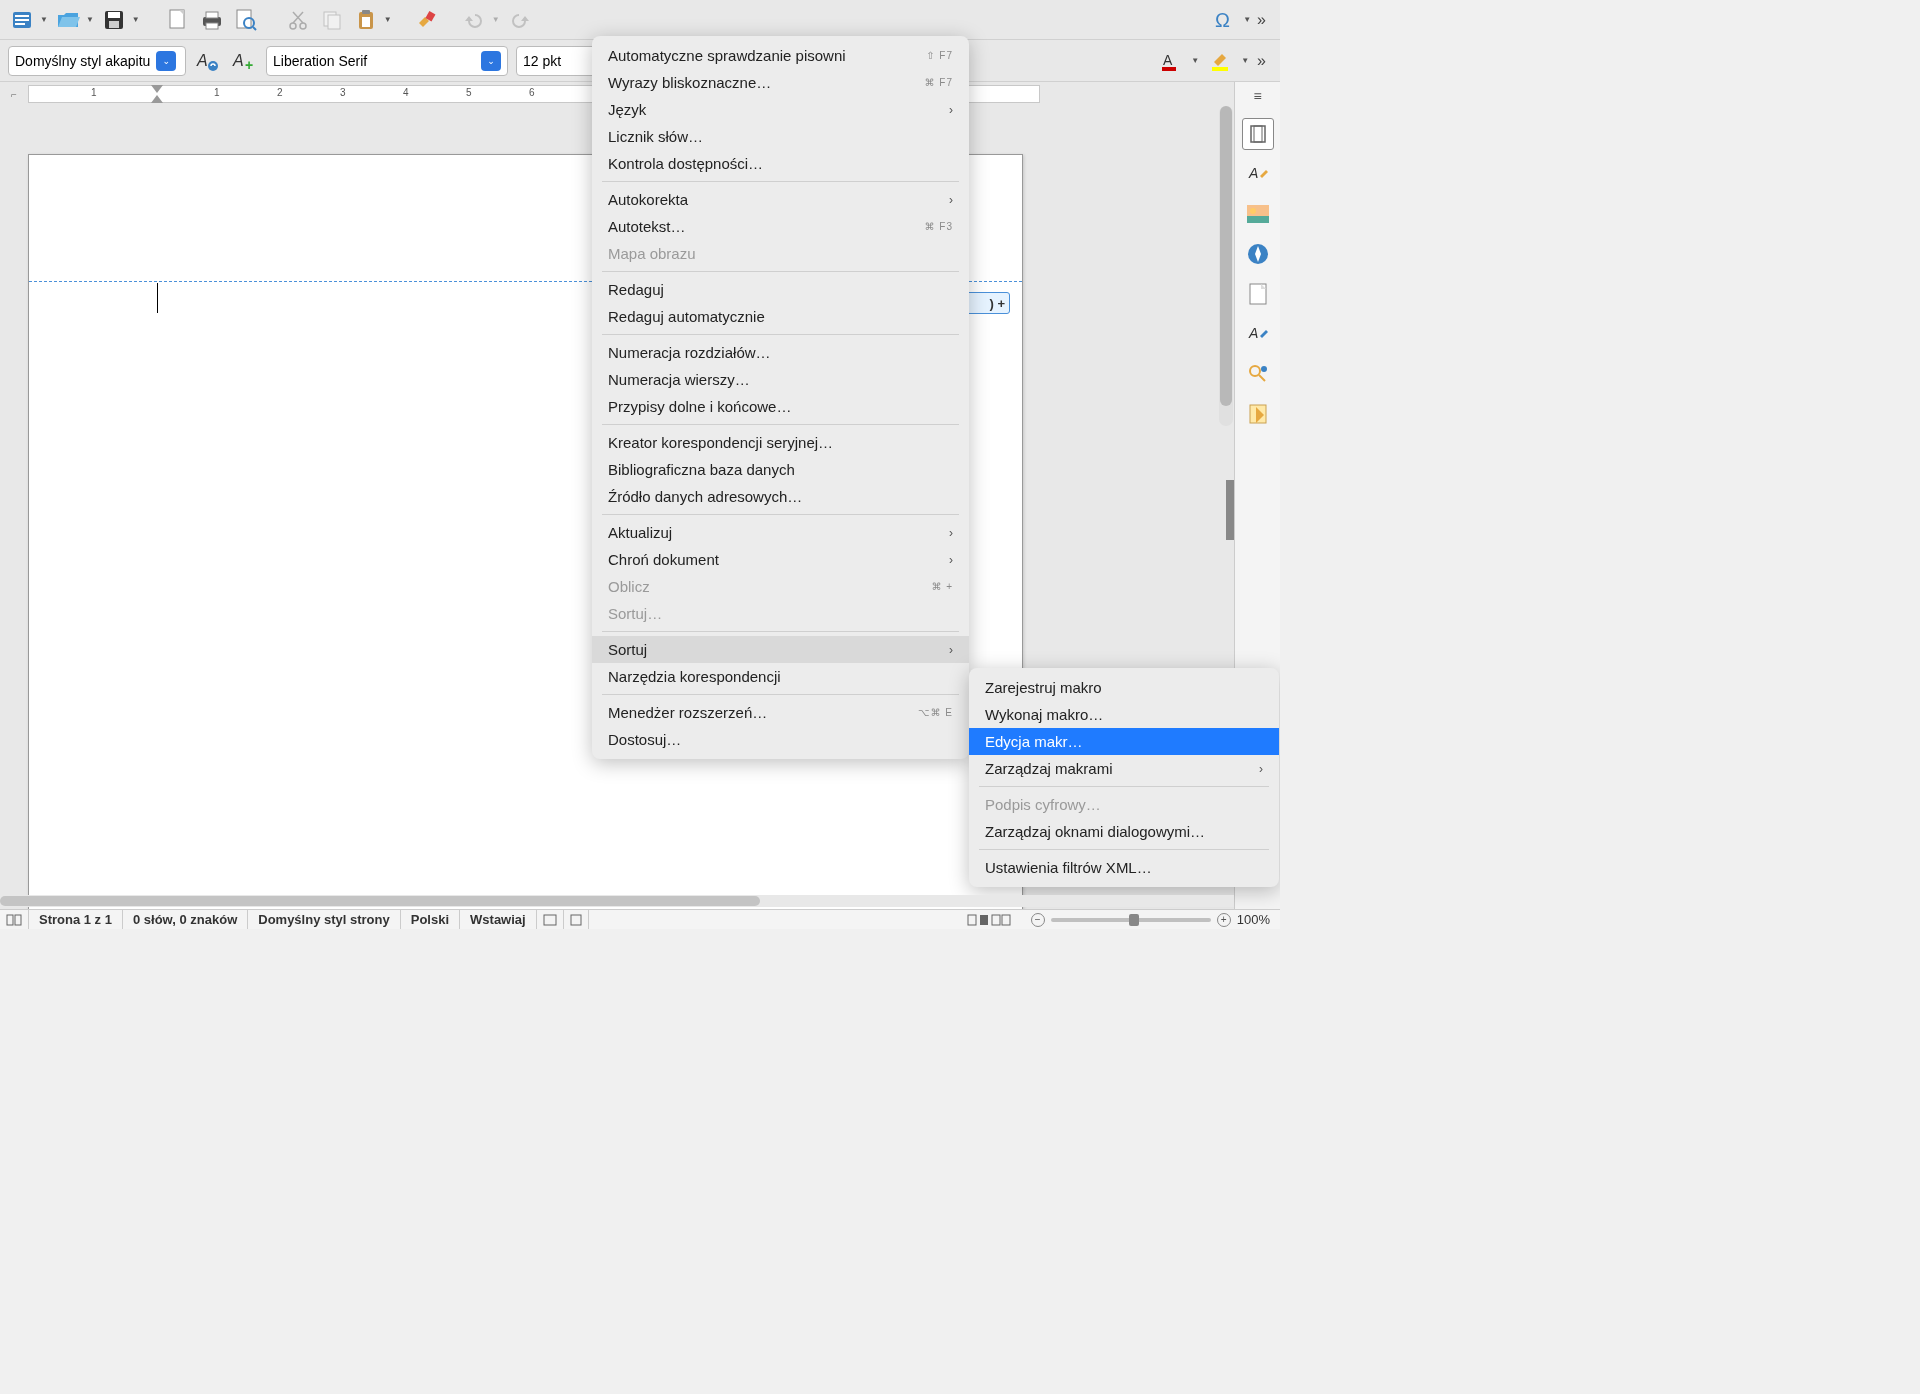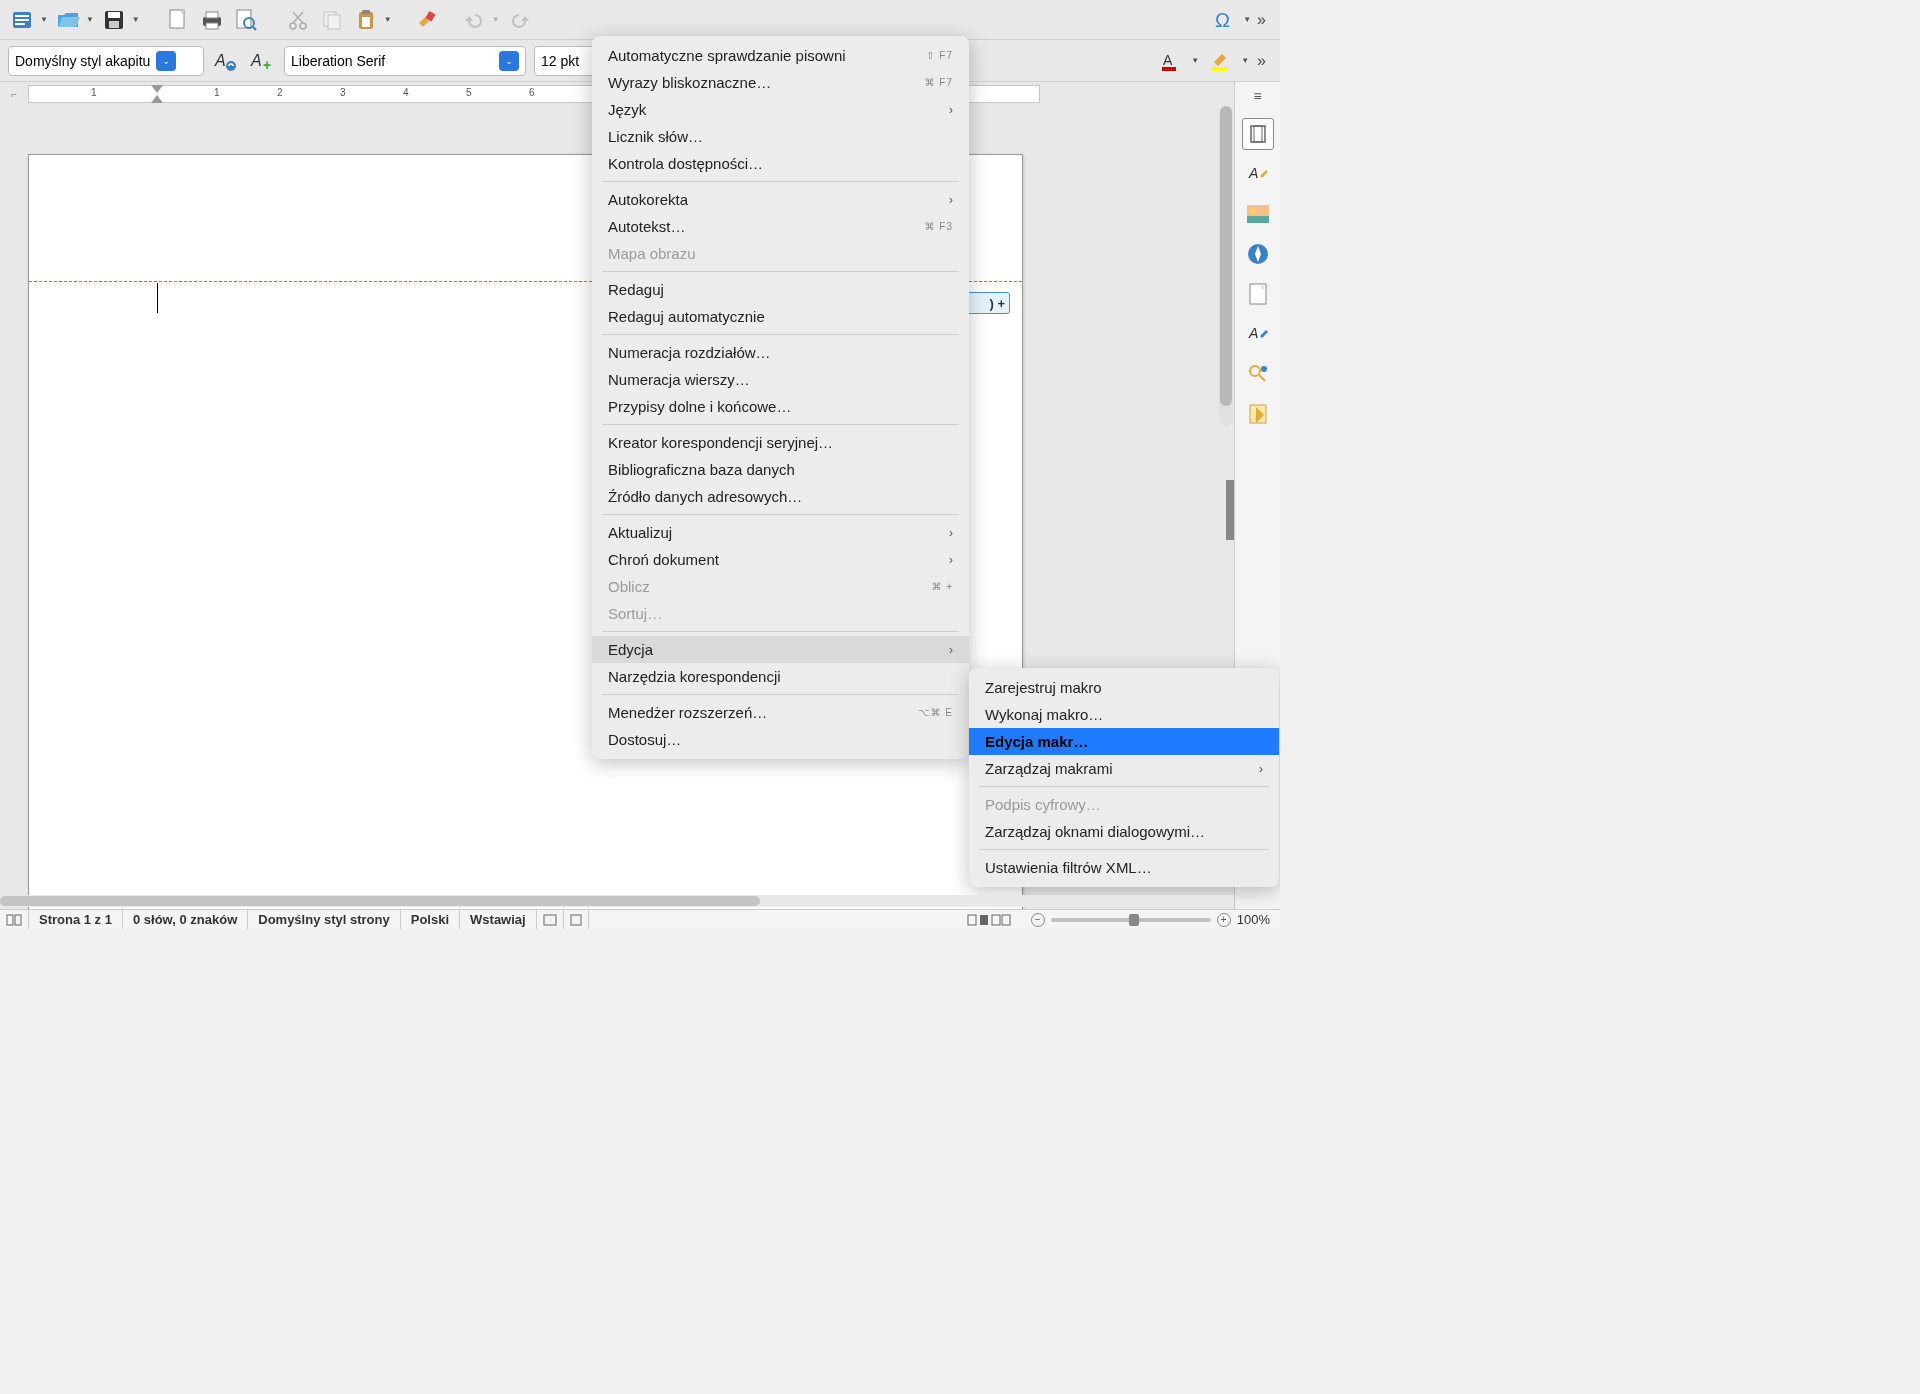--- a/index.html
+++ b/index.html
@@ -41,21 +41,21 @@
 
 
 .tab-stub { position:absolute; left:960px; top:292px; width:50px; height:22px; background:#e6f3ff; border:1px solid #4a90d9; border-radius:3px; display:flex; align-items:center; justify-content:flex-end; padding-right:4px; font-size:13px; color:#333; font-weight:bold;}
 
 
 .menu { position:absolute; background:#ececec; border-radius:8px; box-shadow:0 4px 20px rgba(0,0,0,0.25); padding:6px 0; font-size:15px;margin-top:36px; }
 .menu.main { left:592px; top:0; width:377px; }
 .menu.sub { left:969px; top:632px; width:310px; }
 .menu-item { height:27px; padding:0 16px; display:flex; align-items:center; justify-content:space-between; color:#222; }
 .menu-item.disabled { color:#9a9a9a; }
-.menu-item.highlighted { background:#1f7bff; color:#000000;font-weight:bold; }
+.menu-item.highlighted { background:#1f7bff; color:#ffffff; }
 .menu-item.hovered { background:#d9d9d9; }
 .menu-sep { height:1px; background:#cfcfcf; margin:4px 10px; }
 .shortcut { color:#8a8a8a; font-size:10px; letter-spacing:1px;}
 .arrow { color:#555; font-size:12px; }
 
 
 .statusbar { position:absolute; left:0; right:0; bottom:0; height:20px; background:#f4f4f4; border-top:1px solid #ccc; display:flex; align-items:center; font-size:13px; color:#333;}
 .status-cell { padding:0 10px; border-right:1px solid #ccc; height:100%; display:flex; align-items:center;font-weight:bold;}
 .zoom-ctrl { margin-left:auto; display:flex; align-items:center; gap:6px; padding:0 10px;}
 .zoom-track { width:160px; height:4px; background:#c0c0c0; position:relative; border-radius:2px;}
@@ -164,21 +164,21 @@
   <div class="tbicon">
       <svg width="24" height="24">
         <text x="2" y="19" font-size="20" fill="#3b82c4" font-family="serif">Ω</text>
       </svg>
     </div>
   <span class="dropdown-caret">▼</span>
   <span class="overflow">»</span>
 </div>
 
 <div class="toolbar2">
-  <div class="combo" style="width:196px">
+  <div class="combo" style="width:178px">
     <span>Domyślny styl akapitu</span>
     <div class="combo-btn">⌄</div>
   </div>
   <div class="tbicon">
       <svg width="24" height="24">
         <text x="1" y="17" font-size="16" fill="#333" font-style="italic" font-family="serif">A</text>
         <circle cx="17" cy="17" r="5" fill="#3b82c4"></circle>
         <path d="M15 17 A2 2 0 1 1 19 17" stroke="#fff" fill="none" stroke-width="1.5"></path>
       </svg>
     </div>
@@ -367,21 +367,21 @@
     </div>
     <div class="menu-item disabled">
       <span>Oblicz</span>
       <span class="shortcut">⌘ +</span>
     </div>
     <div class="menu-item disabled">
       <span>Sortuj…</span>
     </div>
     <div class="menu-sep"></div>
     <div class="menu-item hovered">
-      <span>Edycja</span>
+      <span>Sortuj</span>
       <span class="arrow">›</span>
     </div>
     <div class="menu-item">
       <span>Narzędzia korespondencji</span>
     </div>
     <div class="menu-sep"></div>
     <div class="menu-item">
       <span>Menedżer rozszerzeń…</span>
       <span class="shortcut">⌥⌘ E</span>
     </div>

